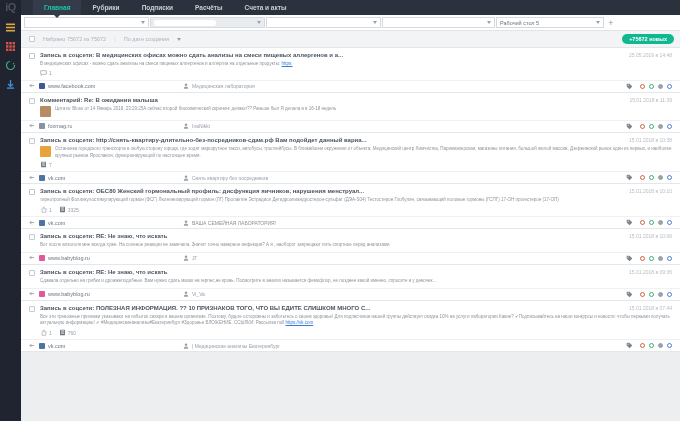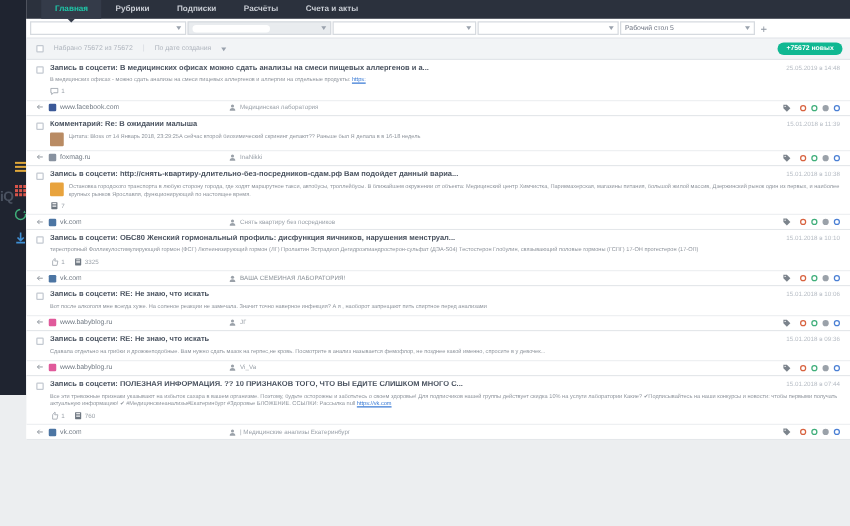--- a/index.html
+++ b/index.html
@@ -6,22 +6,22 @@
   html, body {
     width: 680px; height: 421px;
     font-family: "Liberation Sans", sans-serif;
     background: #eceef0;
     overflow: hidden;
   }
   .app { position: relative; width: 680px; height: 421px; display: flex; }
 
   
   .rail {
-    width: 21px; height: 316px; background: #1f2430;
-    display: flex; flex-direction: row; align-items: center;
+    width: 21px; height: 421px; background: #1f2430;
+    display: flex; flex-direction: column; align-items: center;
     flex: 0 0 21px;
   }
   .rail-logo {
     font-size: 11px; font-weight: bold; color: #4a5260;
     letter-spacing: -0.5px; line-height: 15px; height: 15px;
   }
   .rail-icons { margin-top: 4px; display: flex; flex-direction: column; gap: 8px; align-items: center; }
   .rail-ico { width: 11px; height: 11px; display: block; }
 
   

